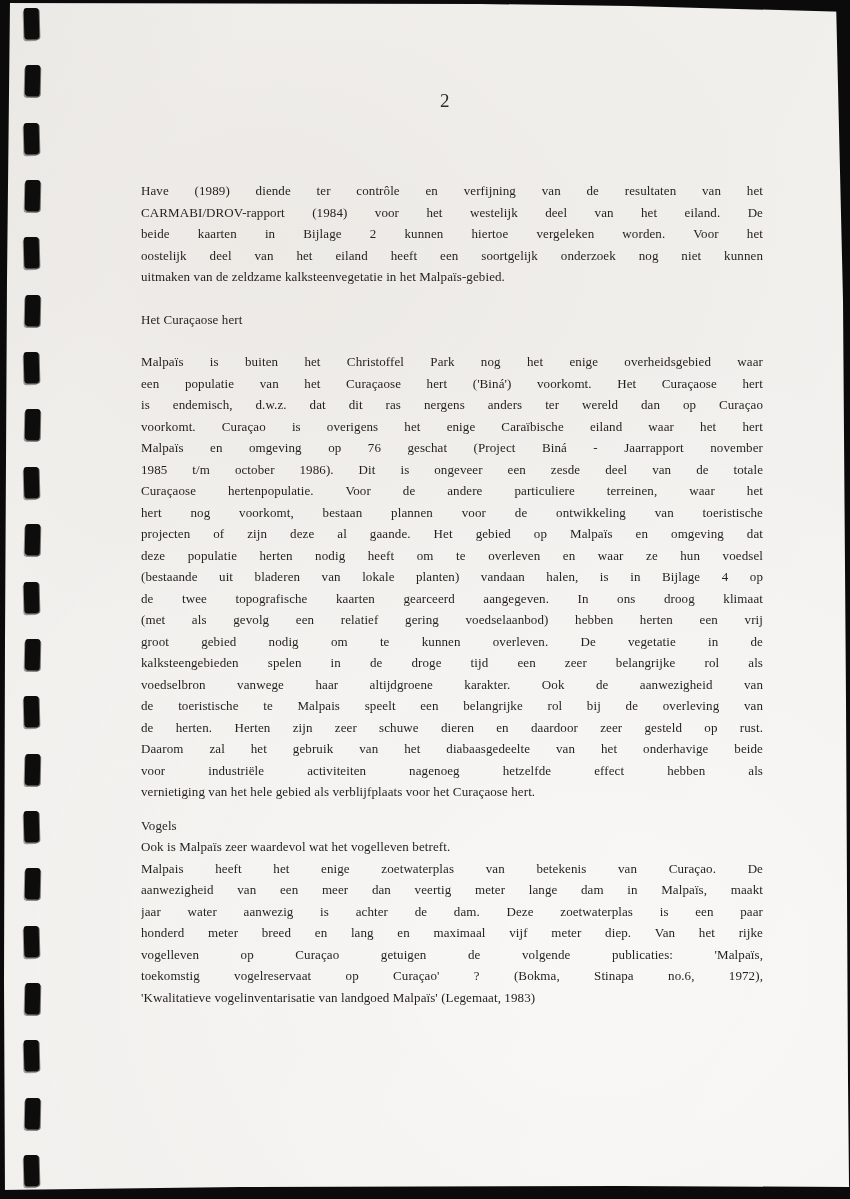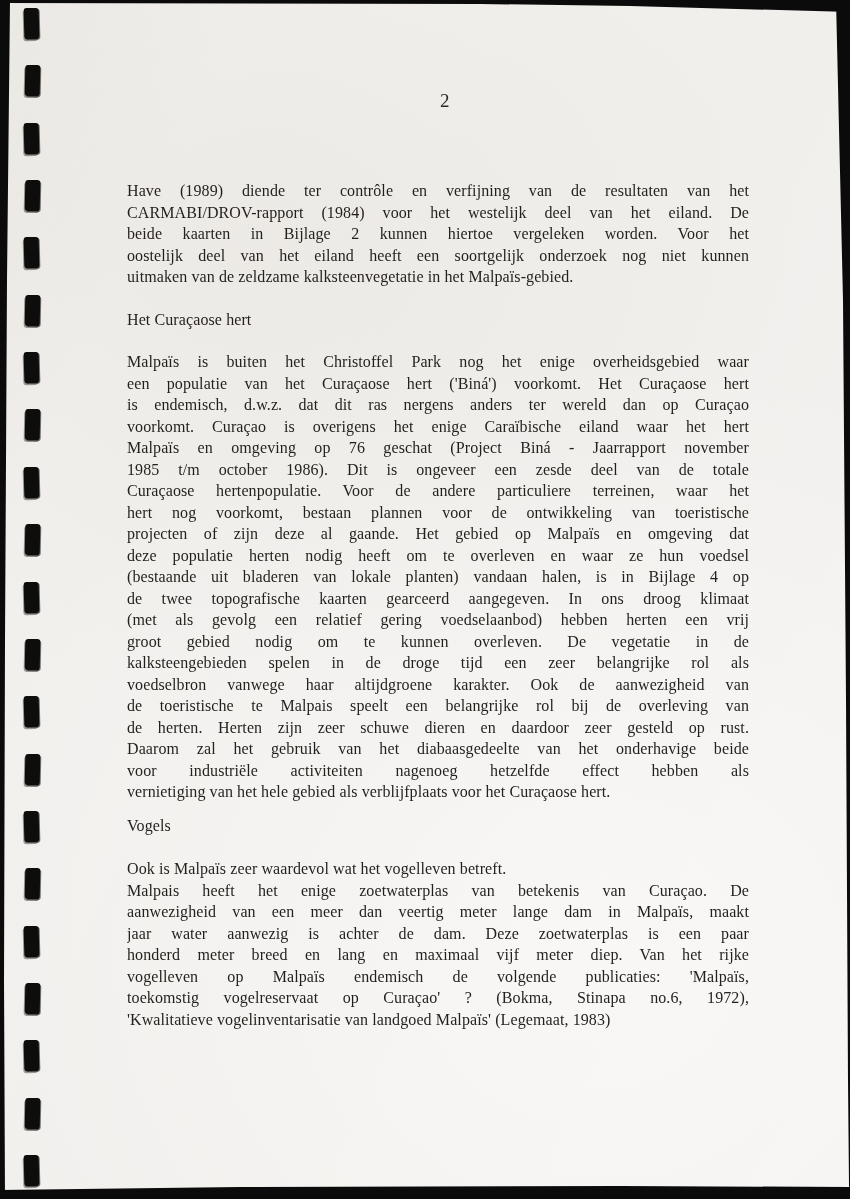--- a/index.html
+++ b/index.html
@@ -42,44 +42,44 @@
     position: absolute;
     left: 440px;
     top: 90px;
     font-size: 19px;
     color: #2c2a27;
     letter-spacing: 0.5px;
   }
   
   .text-column {
     position: absolute;
-    left: 127px;
+    left: 141px;
     top: 180px;
     width: 622px;
     color: #221f1c;
-    font-size: 16px;
+    font-size: 13px;
     line-height: 21.5px;
     letter-spacing: 0.1px;
   }
   .para { margin: 0; }
   .line {
     text-align: justify;
     text-align-last: justify;
     height: 21.5px;
     white-space: normal;
     overflow: hidden;
   }
   .line.ragged { text-align-last: left; }
   .heading {
     text-decoration-thickness: 1.5px;
     text-underline-offset: 4px;
     height: 21.5px;
   }
   .sec-1 { margin-top: 21px; margin-bottom: 21px; }
-  .sec-3 { margin-top: 12px; margin-bottom: 22px; }
+  .sec-3 { margin-top: 12px; }
 </style>
 </head>
 <body>
 
 <div id="scan">
 
   <svg id="edges" width="850" height="1199" viewBox="0 0 850 1199" aria-hidden="true">
 
     <polygon points="0,0 850,0 850,12 630,6 480,4 0,3" fill="#0b0b0b"></polygon>
 
@@ -148,19 +148,19 @@
         <div class="line">voor industriële activiteiten nagenoeg hetzelfde effect hebben als</div>
         <div class="line ragged">vernietiging van het hele gebied als verblijfplaats voor het Curaçaose hert.</div>
       </div>
       <div class="heading sec-3">Vogels</div>
       <div class="para sec-4">
         <div class="line ragged">Ook is Malpaïs zeer waardevol wat het vogelleven betreft.</div>
         <div class="line">Malpais heeft het enige zoetwaterplas van betekenis van Curaçao. De</div>
         <div class="line">aanwezigheid van een meer dan veertig meter lange dam in Malpaïs, maakt</div>
         <div class="line">jaar water aanwezig is achter de dam. Deze zoetwaterplas is een paar</div>
         <div class="line">honderd meter breed en lang en maximaal vijf meter diep. Van het rijke</div>
-        <div class="line">vogelleven op Malpaïs endemisch de volgende publicaties: 'Malpaïs,</div>
+        <div class="line">vogelleven op Curaçao getuigen de volgende publicaties: 'Malpaïs,</div>
         <div class="line">toekomstig vogelreservaat op Curaçao' ? (Bokma, Stinapa no.6, 1972),</div>
         <div class="line ragged">'Kwalitatieve vogelinventarisatie van landgoed Malpaïs' (Legemaat, 1983)</div>
       </div>
     </div>
 
 </div>
 
 </body></html>

